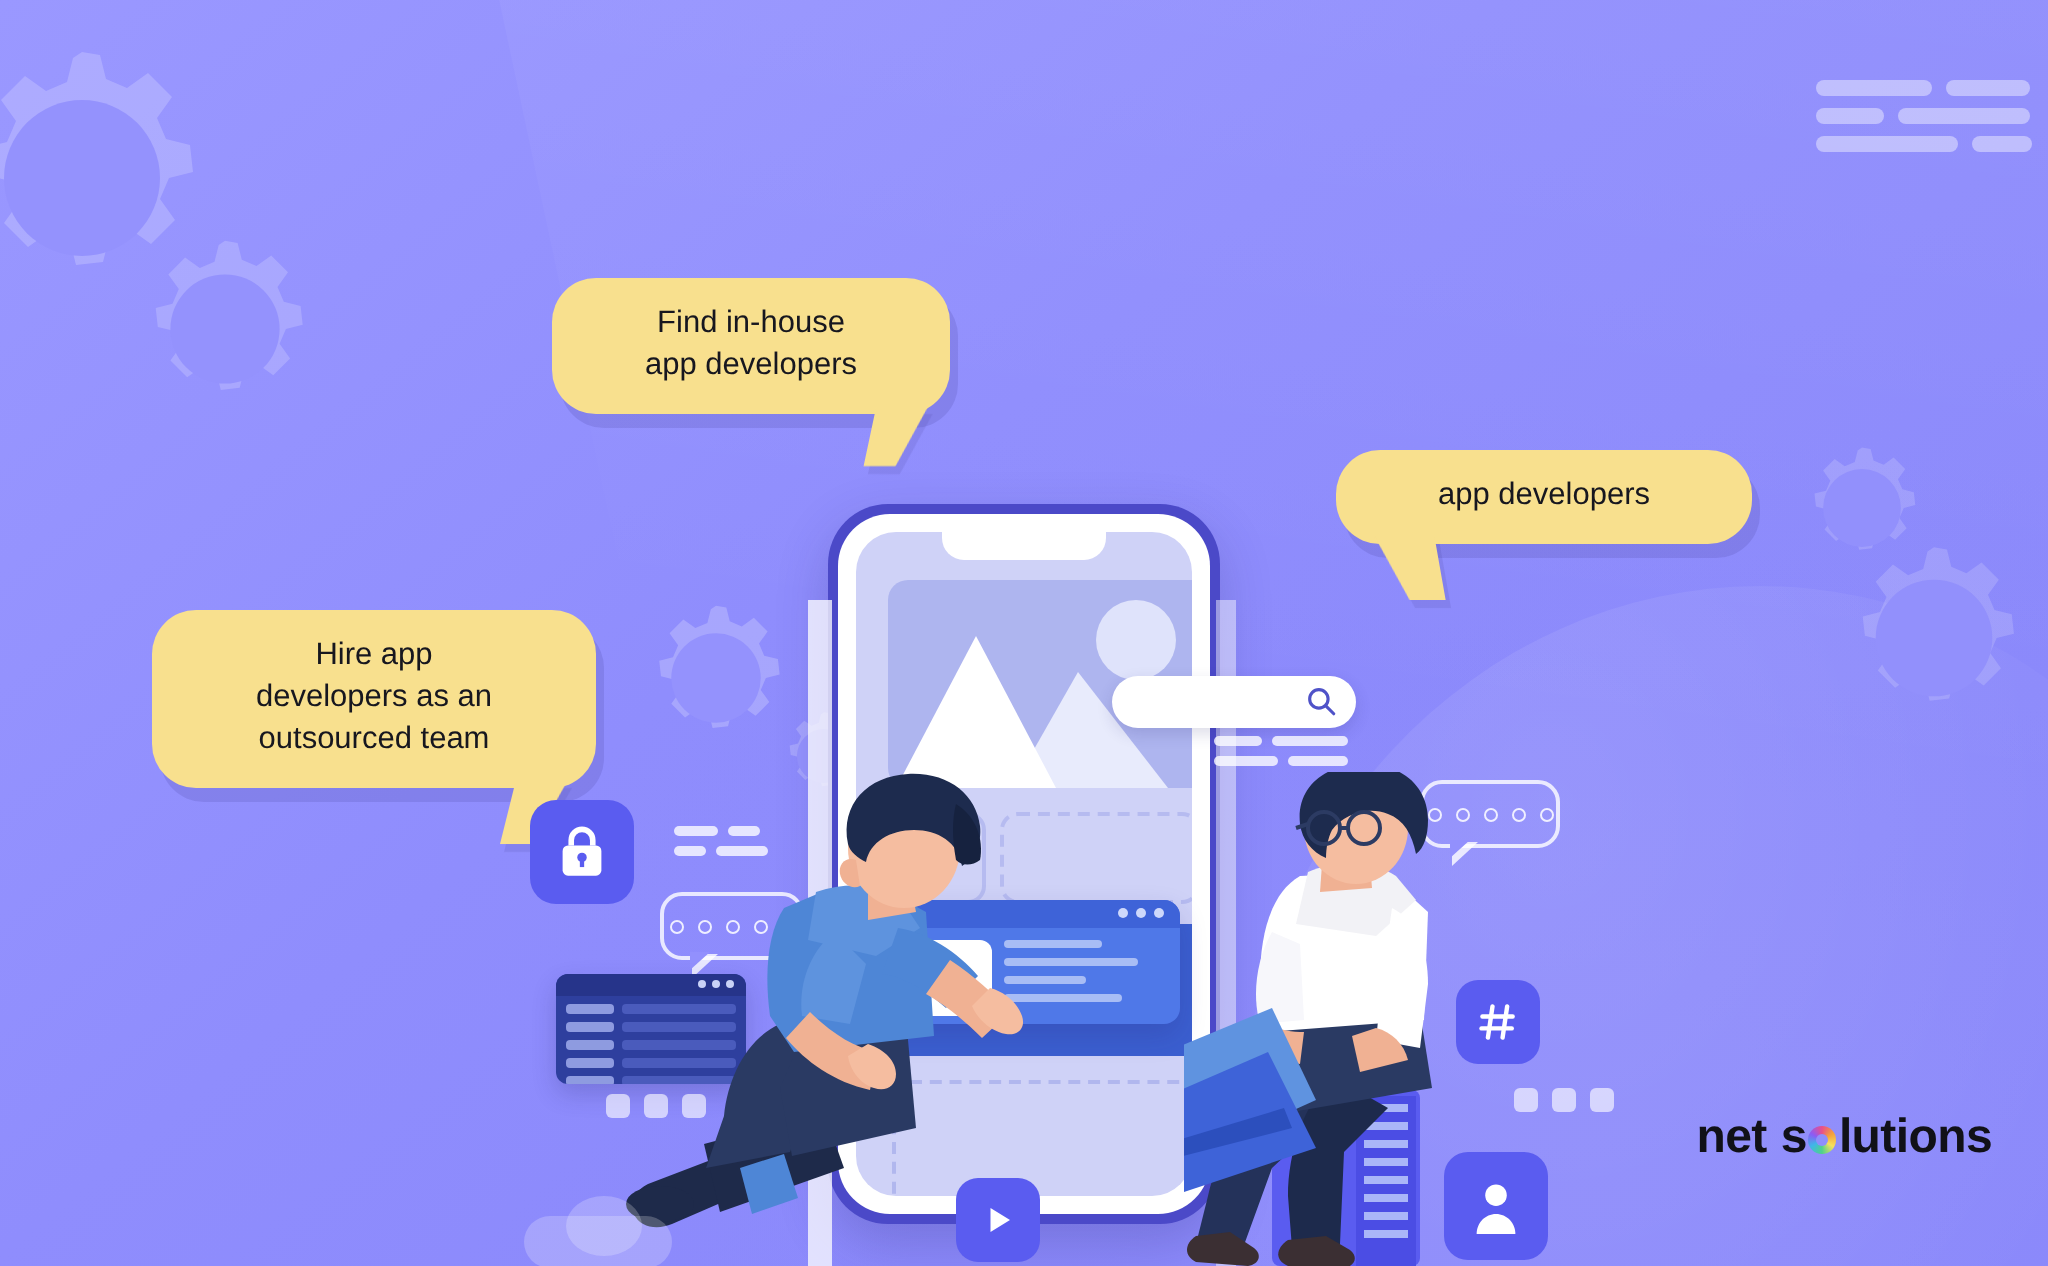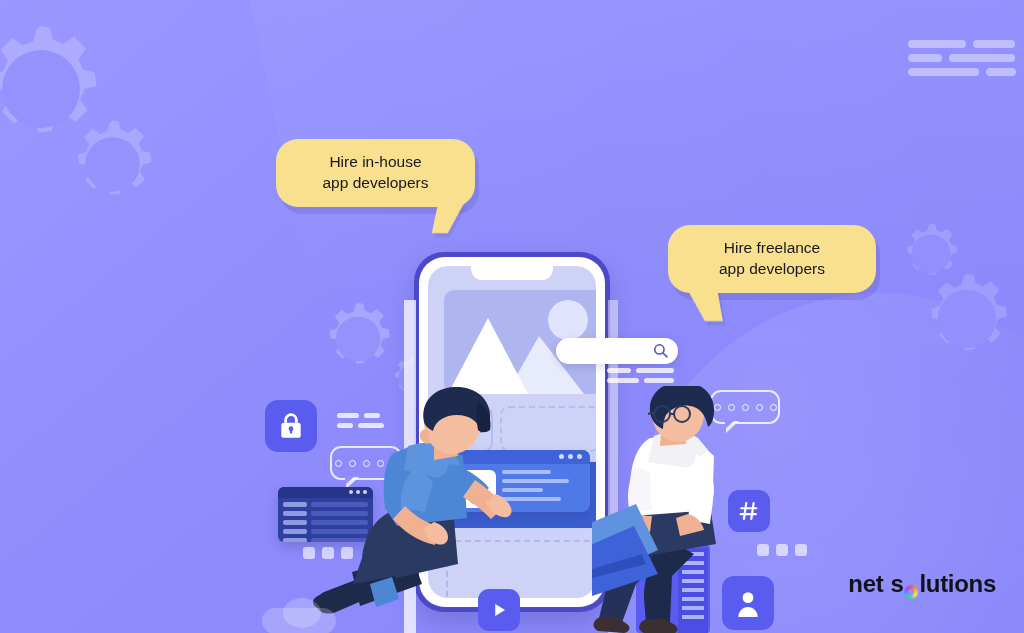--- a/index.html
+++ b/index.html
@@ -154,21 +154,21 @@
   #browser .bdots i{width:4px;height:4px;border-radius:50%;background:#c9d2f7}
   #browser .bside{position:absolute;left:5px;top:15px;width:24px}
   #browser .bside i{display:block;height:5px;border-radius:2px;background:#8e9be0;margin-bottom:4px}
   #browser .bmain{position:absolute;left:33px;right:5px;top:15px}
   #browser .bmain i{display:block;height:5px;border-radius:2px;background:#4a5bbc;margin-bottom:4px}
   .sq3{position:absolute;display:flex;gap:7px}
   .sq3 i{width:12px;height:12px;border-radius:3px;background:rgba(255,255,255,.62)}
   
   .person{position:absolute}
   
-  #logo{position:absolute;right:28px;bottom:35px;display:flex;align-items:flex-end;}
+  #logo{position:absolute;right:28px;bottom:50px;display:flex;align-items:center;}
   #logo .lt{font-size:24px;font-weight:bold;color:#111118;letter-spacing:-.3px}
   #logo .ring{
     display:inline-block;width:14px;height:14px;border-radius:50%;margin:0 1px;
     background:conic-gradient(#e94f8a,#f3a23c,#f6e05e,#4fd18b,#3fb6e8,#8b5cf6,#e94f8a);
     position:relative;top:1px;
   }
   #logo .ring:after{content:"";position:absolute;inset:4px;border-radius:50%;background:#8f8efc}
   .cloud{position:absolute;background:rgba(255,255,255,.22);border-radius:40px;}
 </style>
 </head>
@@ -240,31 +240,36 @@
         <i style="width:34px"></i>
         <i style="width:66px"></i>
       </div>
     <div class="dl-row">
         <i style="width:72px"></i>
         <i style="width:30px"></i>
       </div>
   </div>
 
   <div class="bubble" id="bubble-inhouse">
-    <div>Hire in-house</div>
+    <div>Find in-house</div>
     <div>app developers</div>
     <span class="tail"></span>
   </div>
 
   <div class="bubble" id="bubble-freelance">
-    <div>Hire freelance</div>
     <div>app developers</div>
     <span class="tail"></span>
   </div>
 
+  <div class="bubble" id="bubble-outsourced">
+    <div>Hire app</div>
+    <div>developers as an</div>
+    <div>outsourced team</div>
+    <span class="tail"></span>
+  </div>
 
   <div id="phone">
     <div class="frame">
       <div class="screen">
         <div class="notch"></div>
         <div class="ph-img">
           <div class="ph-sun"></div>
           <div class="ph-mt2"></div>
           <div class="ph-mt1"></div>
         </div>

